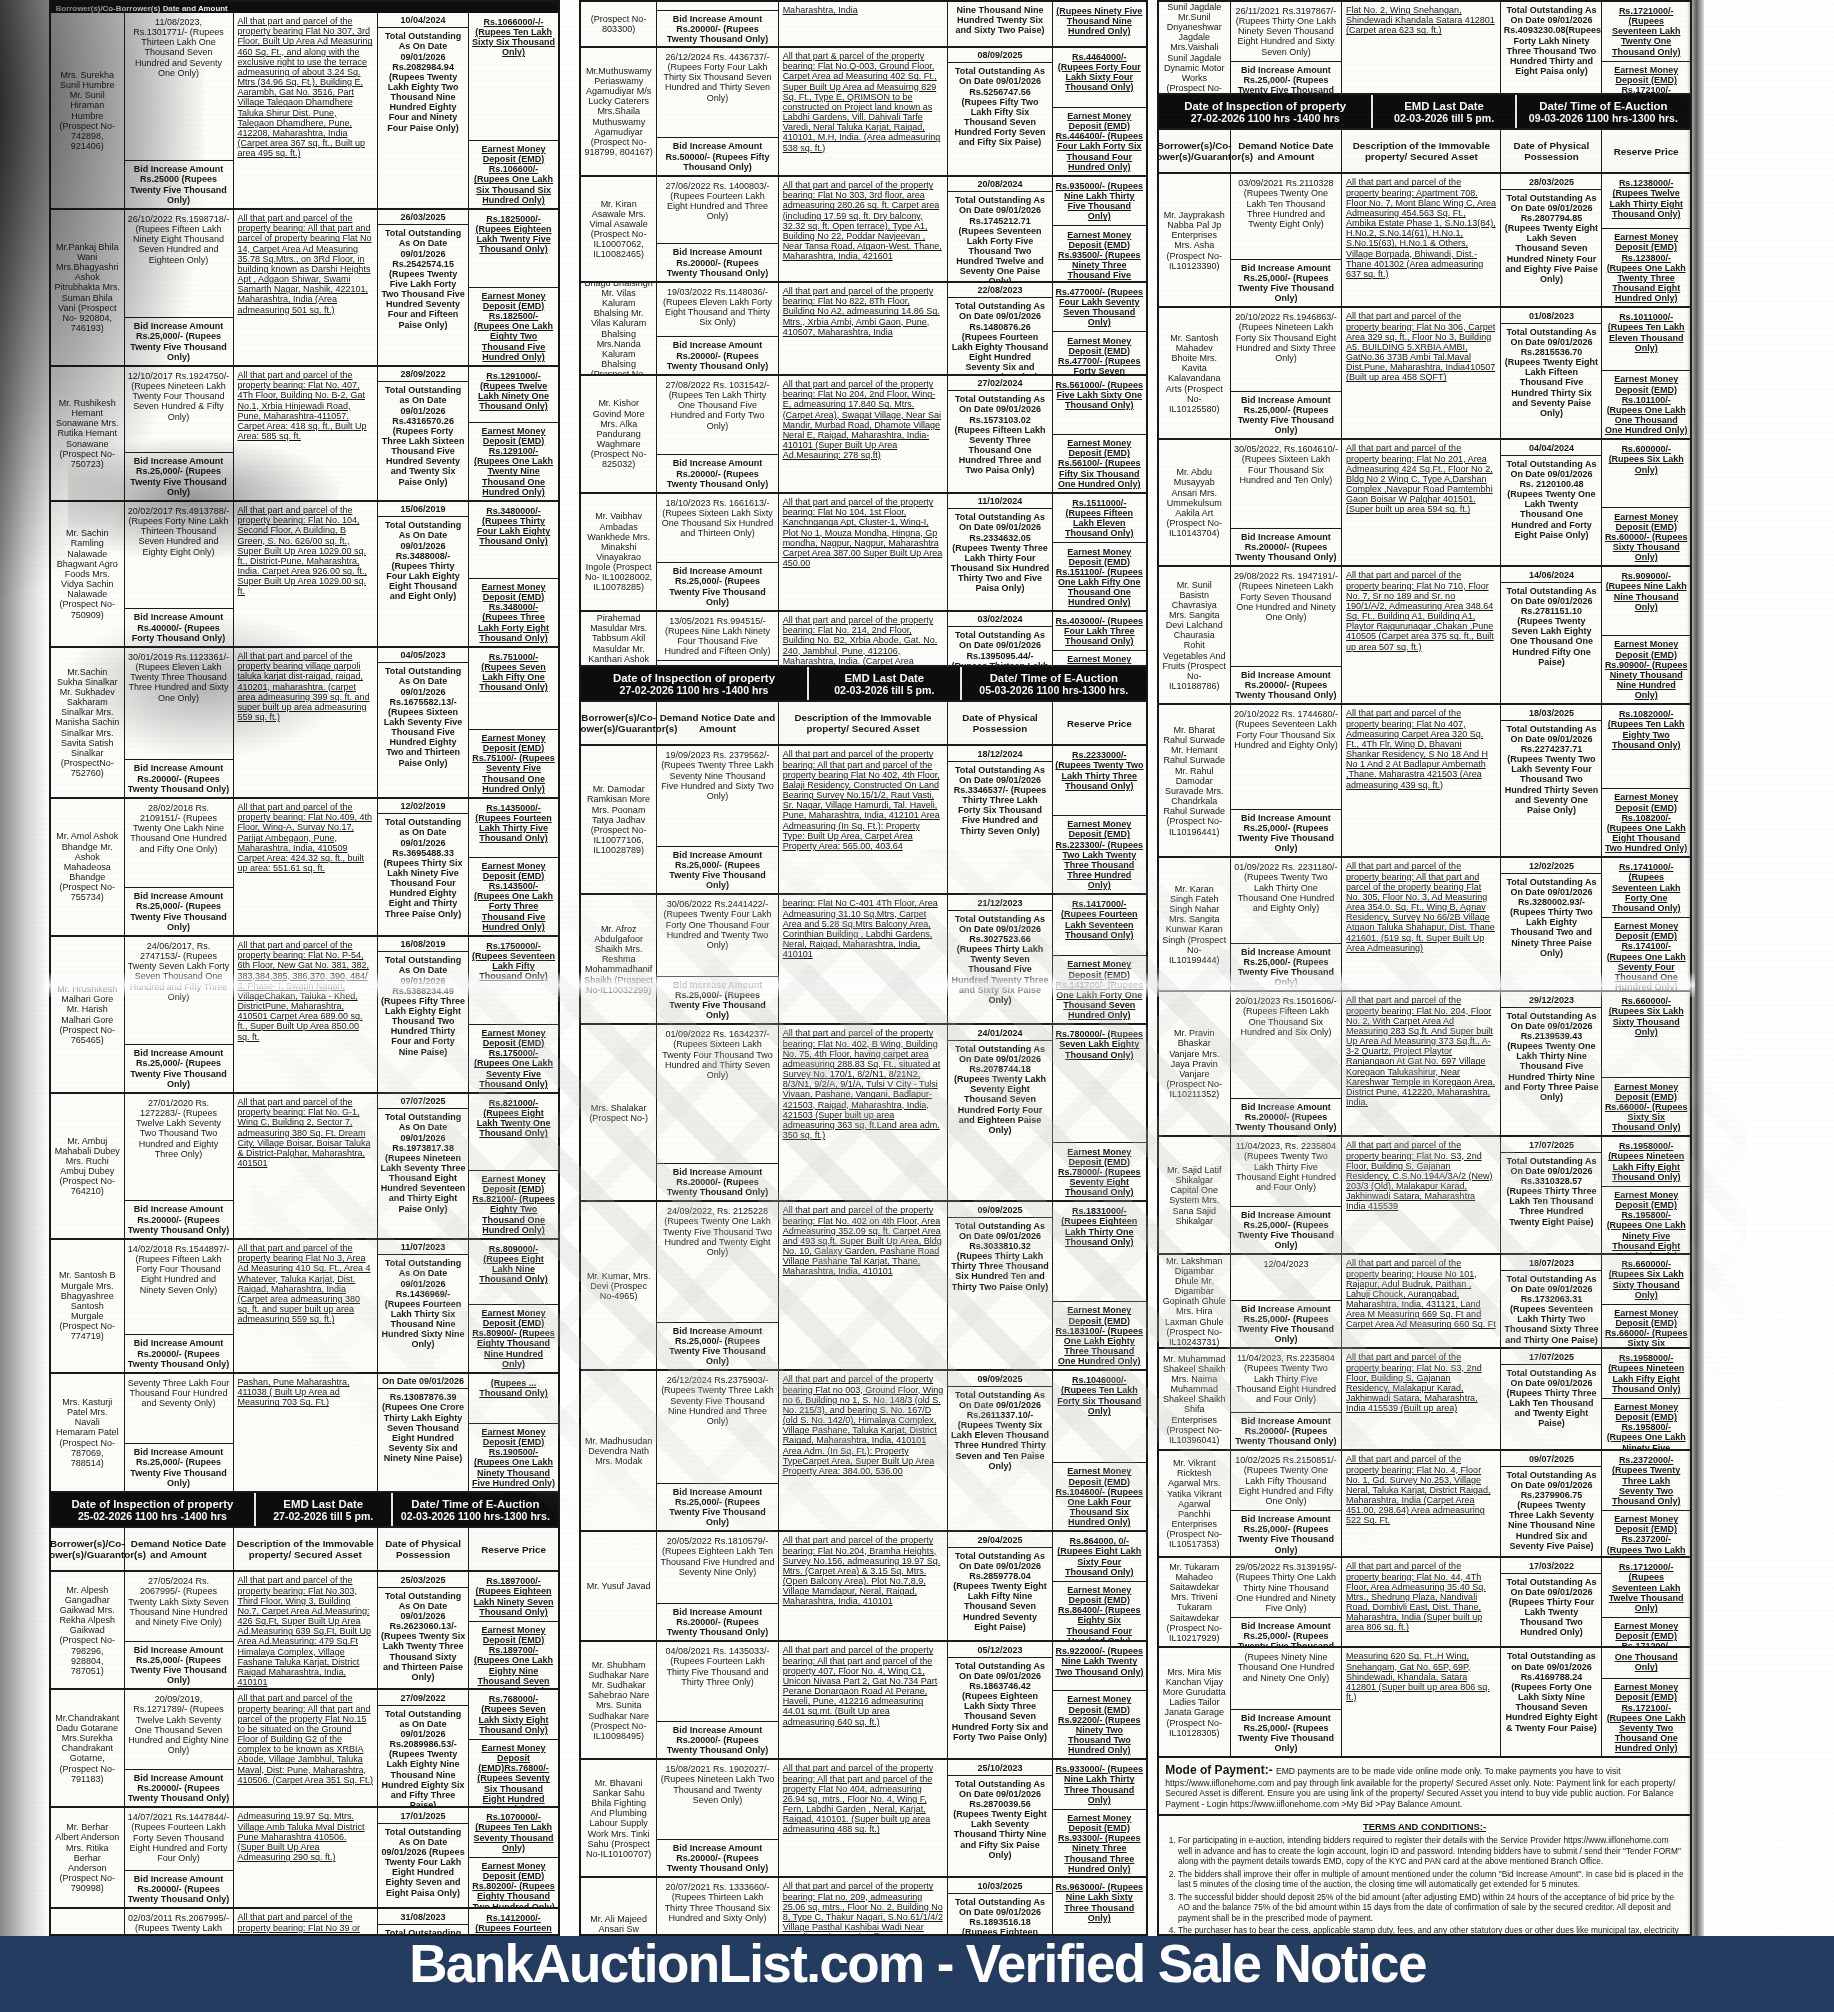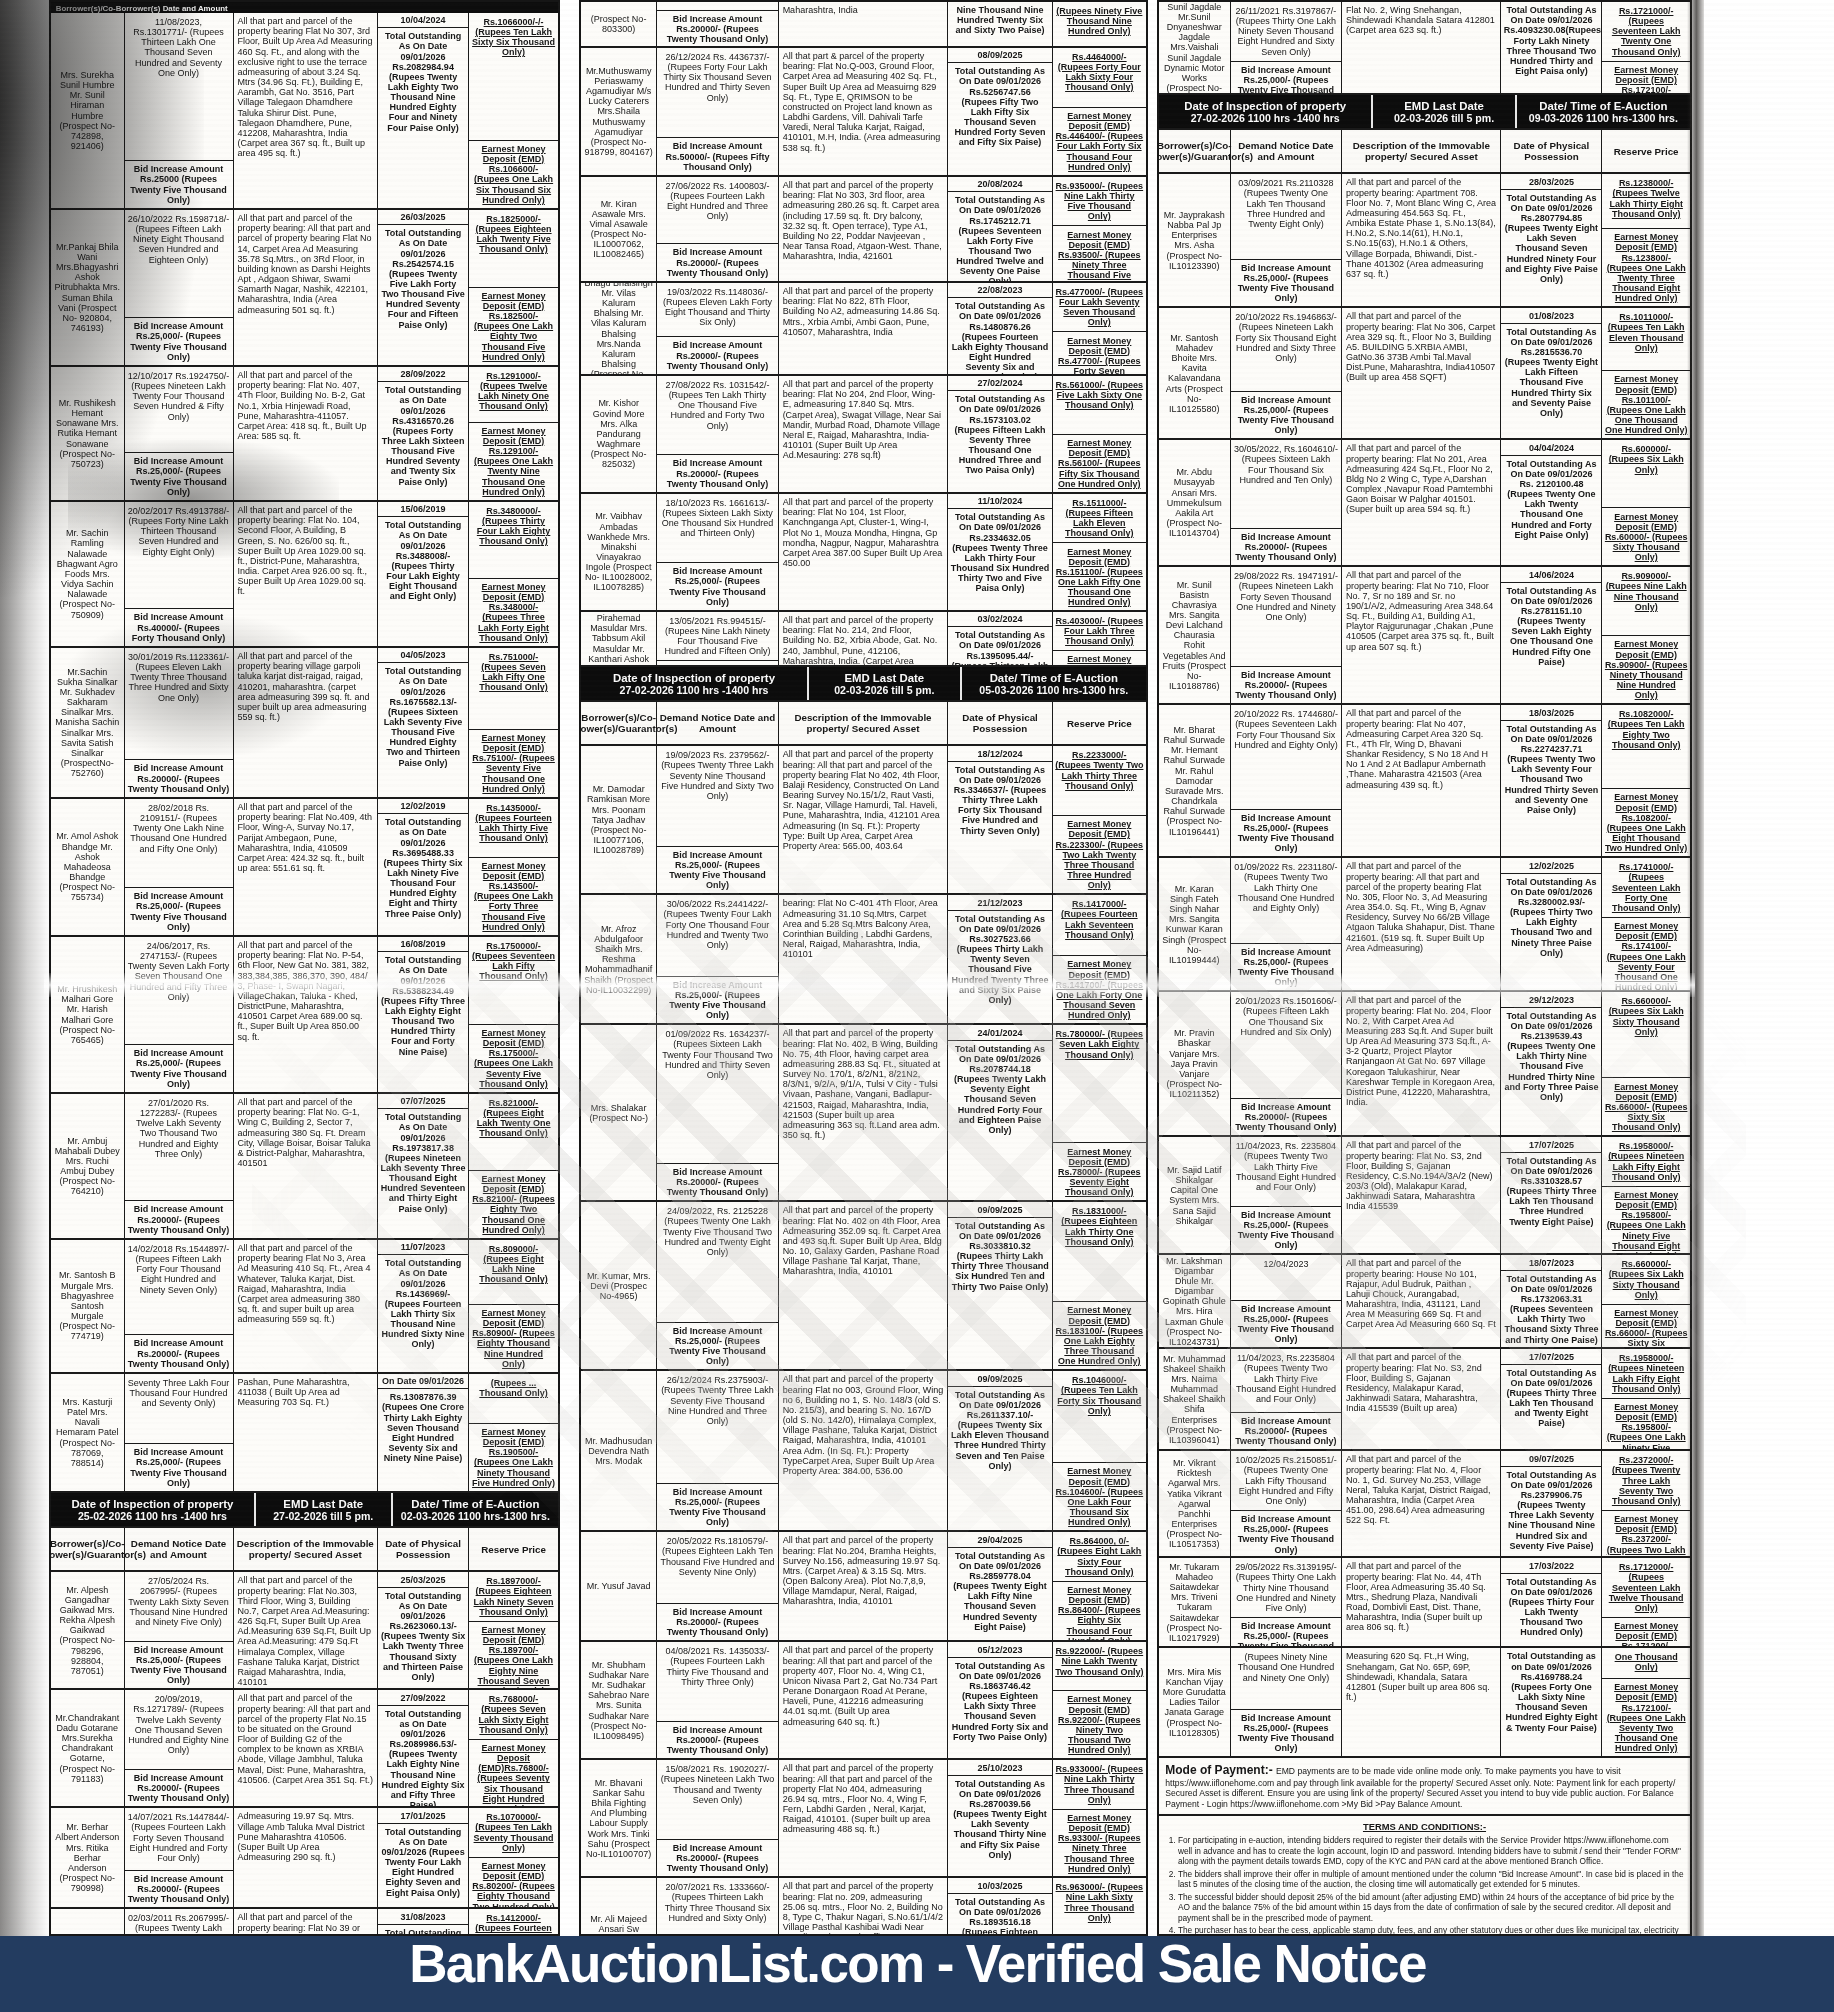--- a/index.html
+++ b/index.html
@@ -37,21 +37,21 @@
   .pa .row{grid-template-columns:14.5% 21.5% 28.5% 18% 17.5%;}
   .pb .row{grid-template-columns:13.5% 21.5% 30% 18.5% 16.5%;}
   .pc .row{grid-template-columns:13.5% 21% 30% 19% 16.5%;}
   .cell{border-right:1.7px solid #1a1a1a;padding:3.1px 3.1px;font-size:9px;line-height:1.13;
         text-align:center;overflow:hidden;box-sizing:border-box;}
   .cell:last-child{border-right:none;}
   .b-cell{font-weight:500;display:flex;flex-direction:column;justify-content:center;}
   .d-cell{padding:0;display:flex;flex-direction:column;}
   .d-top{padding:3.9px 3.1px;flex:1;}
   .d-bid{border-top:1.7px solid #1a1a1a;padding:3.1px;font-weight:700;}
-  .desc-cell{text-align:left;text-align-last:left;padding:3.1px 3.9px;}
+  .desc-cell{text-align:left;text-align-last:left;padding:3.1px 3.9px;text-decoration:underline;}
   .p-cell{padding:0;font-weight:600;}
   .p-date{padding:2.4px 1.6px 1.6px;border-bottom:1.6px solid #1a1a1a;font-weight:700;}
   .p-body{padding:3.1px 2.4px;}
   .r-cell{padding:0;display:flex;flex-direction:column;text-decoration:underline;}
   .r-top{padding:3.9px 2.4px;font-weight:600;flex:1;}
   .r-emd{border-top:1.7px solid #1a1a1a;padding:3.1px 2.4px;font-weight:700;}
   .band{display:grid;grid-template-columns:40% 27% 33%;background:#0c0c0c;color:#fbfbfb;
         border-bottom:2px solid #1a1a1a;}
   .band-cell{padding:4.7px 3.1px;text-align:center;border-left:2.4px solid #e8e8e8;}
   .band-cell:first-child{border-left:none;}

